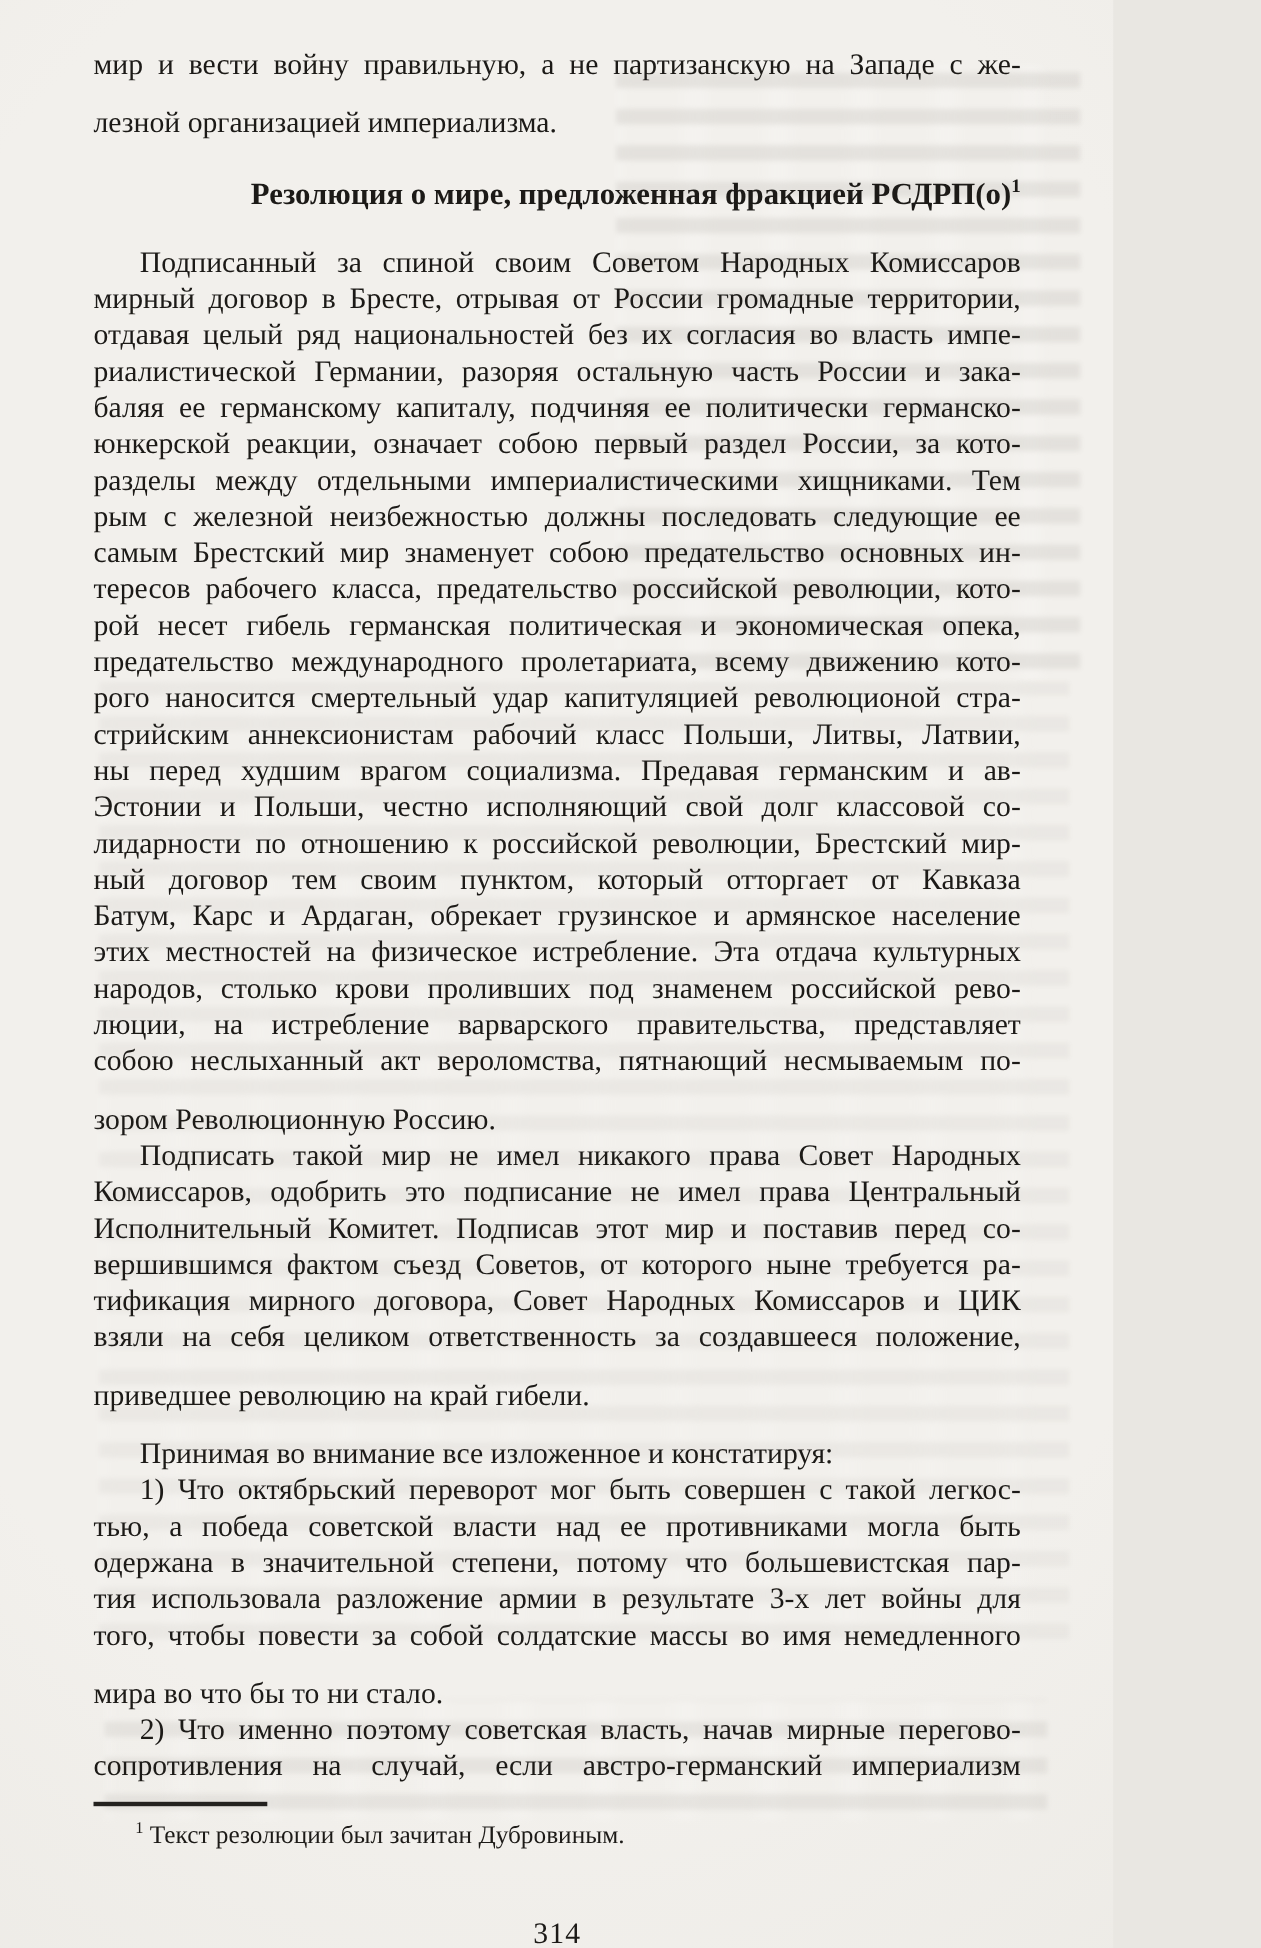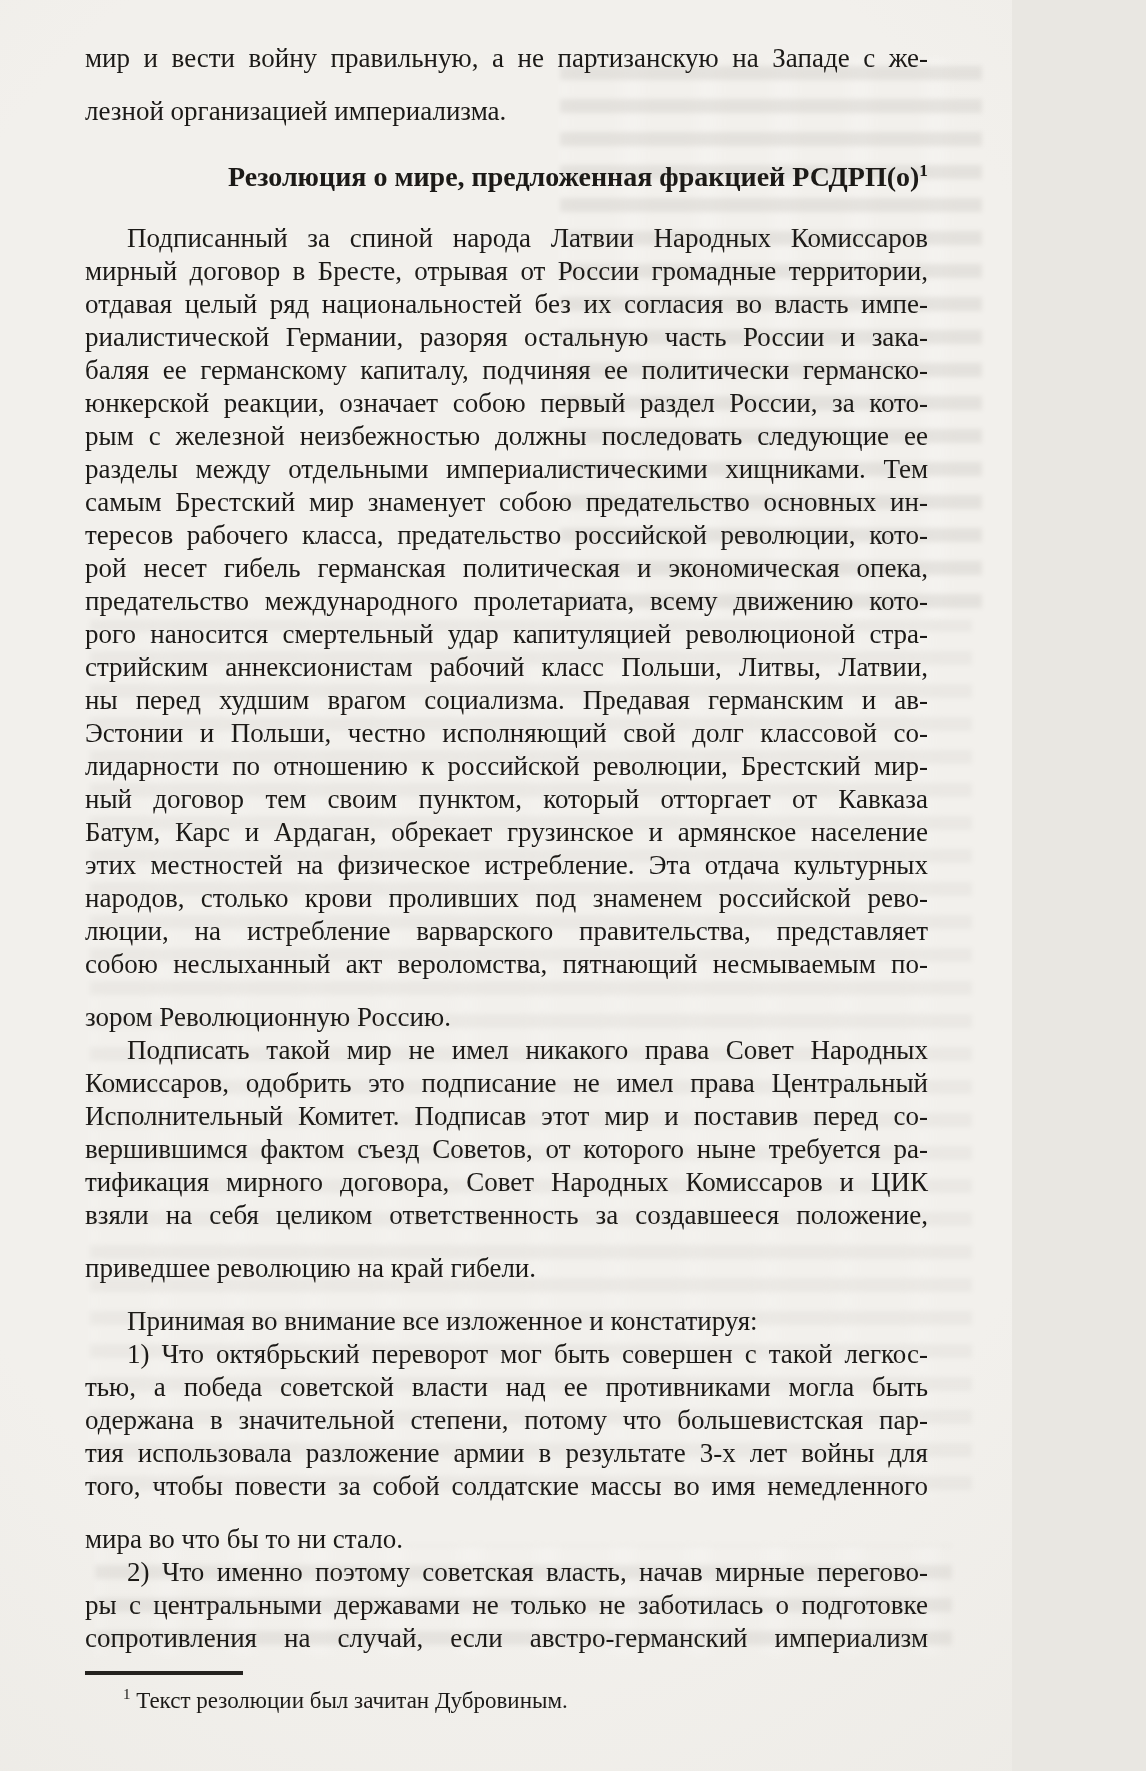--- a/index.html
+++ b/index.html
@@ -114,28 +114,28 @@
         <div class="line">мир и вести войну правильную, а не партизанскую на Западе с же-</div>
         <div class="line last">лезной организацией империализма.</div>
       </div>
 
     <div class="heading">
       <span>Резолюция о мире, предложенная фракцией РСДРП(о)</span><sup>1</sup>
     </div>
 
     <div id="paragraphs">
         <div class="para">
-          <div class="line indent">Подписанный за спиной народа Латвии Народных Комиссаров</div>
+          <div class="line indent">Подписанный за спиной своим Советом Народных Комиссаров</div>
           <div class="line">мирный договор в Бресте, отрывая от России громадные территории,</div>
           <div class="line">отдавая целый ряд национальностей без их согласия во власть импе-</div>
           <div class="line">риалистической Германии, разоряя остальную часть России и зака-</div>
           <div class="line">баляя ее германскому капиталу, подчиняя ее политически германско-</div>
           <div class="line">юнкерской реакции, означает собою первый раздел России, за кото-</div>
+          <div class="line">разделы между отдельными империалистическими хищниками. Тем</div>
           <div class="line">рым с железной неизбежностью должны последовать следующие ее</div>
-          <div class="line">разделы между отдельными империалистическими хищниками. Тем</div>
           <div class="line">самым Брестский мир знаменует собою предательство основных ин-</div>
           <div class="line">тересов рабочего класса, предательство российской революции, кото-</div>
           <div class="line">рой несет гибель германская политическая и экономическая опека,</div>
           <div class="line">предательство международного пролетариата, всему движению кото-</div>
           <div class="line">рого наносится смертельный удар капитуляцией революционой стра-</div>
           <div class="line">стрийским аннексионистам рабочий класс Польши, Литвы, Латвии,</div>
           <div class="line">ны перед худшим врагом социализма. Предавая германским и ав-</div>
           <div class="line">Эстонии и Польши, честно исполняющий свой долг классовой со-</div>
           <div class="line">лидарности по отношению к российской революции, Брестский мир-</div>
           <div class="line">ный договор тем своим пунктом, который отторгает от Кавказа</div>
@@ -161,21 +161,20 @@
         <div class="para">
           <div class="line indent">1) Что октябрьский переворот мог быть совершен с такой легкос-</div>
           <div class="line">тью, а победа советской власти над ее противниками могла быть</div>
           <div class="line">одержана в значительной степени, потому что большевистская пар-</div>
           <div class="line">тия использовала разложение армии в результате 3-х лет войны для</div>
           <div class="line">того, чтобы повести за собой солдатские массы во имя немедленного</div>
           <div class="line last">мира во что бы то ни стало.</div>
         </div>
         <div class="para">
           <div class="line indent">2) Что именно поэтому советская власть, начав мирные перегово-</div>
-          <div class="line">ры с центральными державами не только не заботилась о подготовке</div>
           <div class="line">сопротивления на случай, если австро-германский империализм</div>
         </div>
       </div>
 
     <div class="footnote-rule"></div>
 
     <div class="footnote">
       <sup>1</sup>
       <span>Текст резолюции был зачитан Дубровиным.</span>
     </div>

